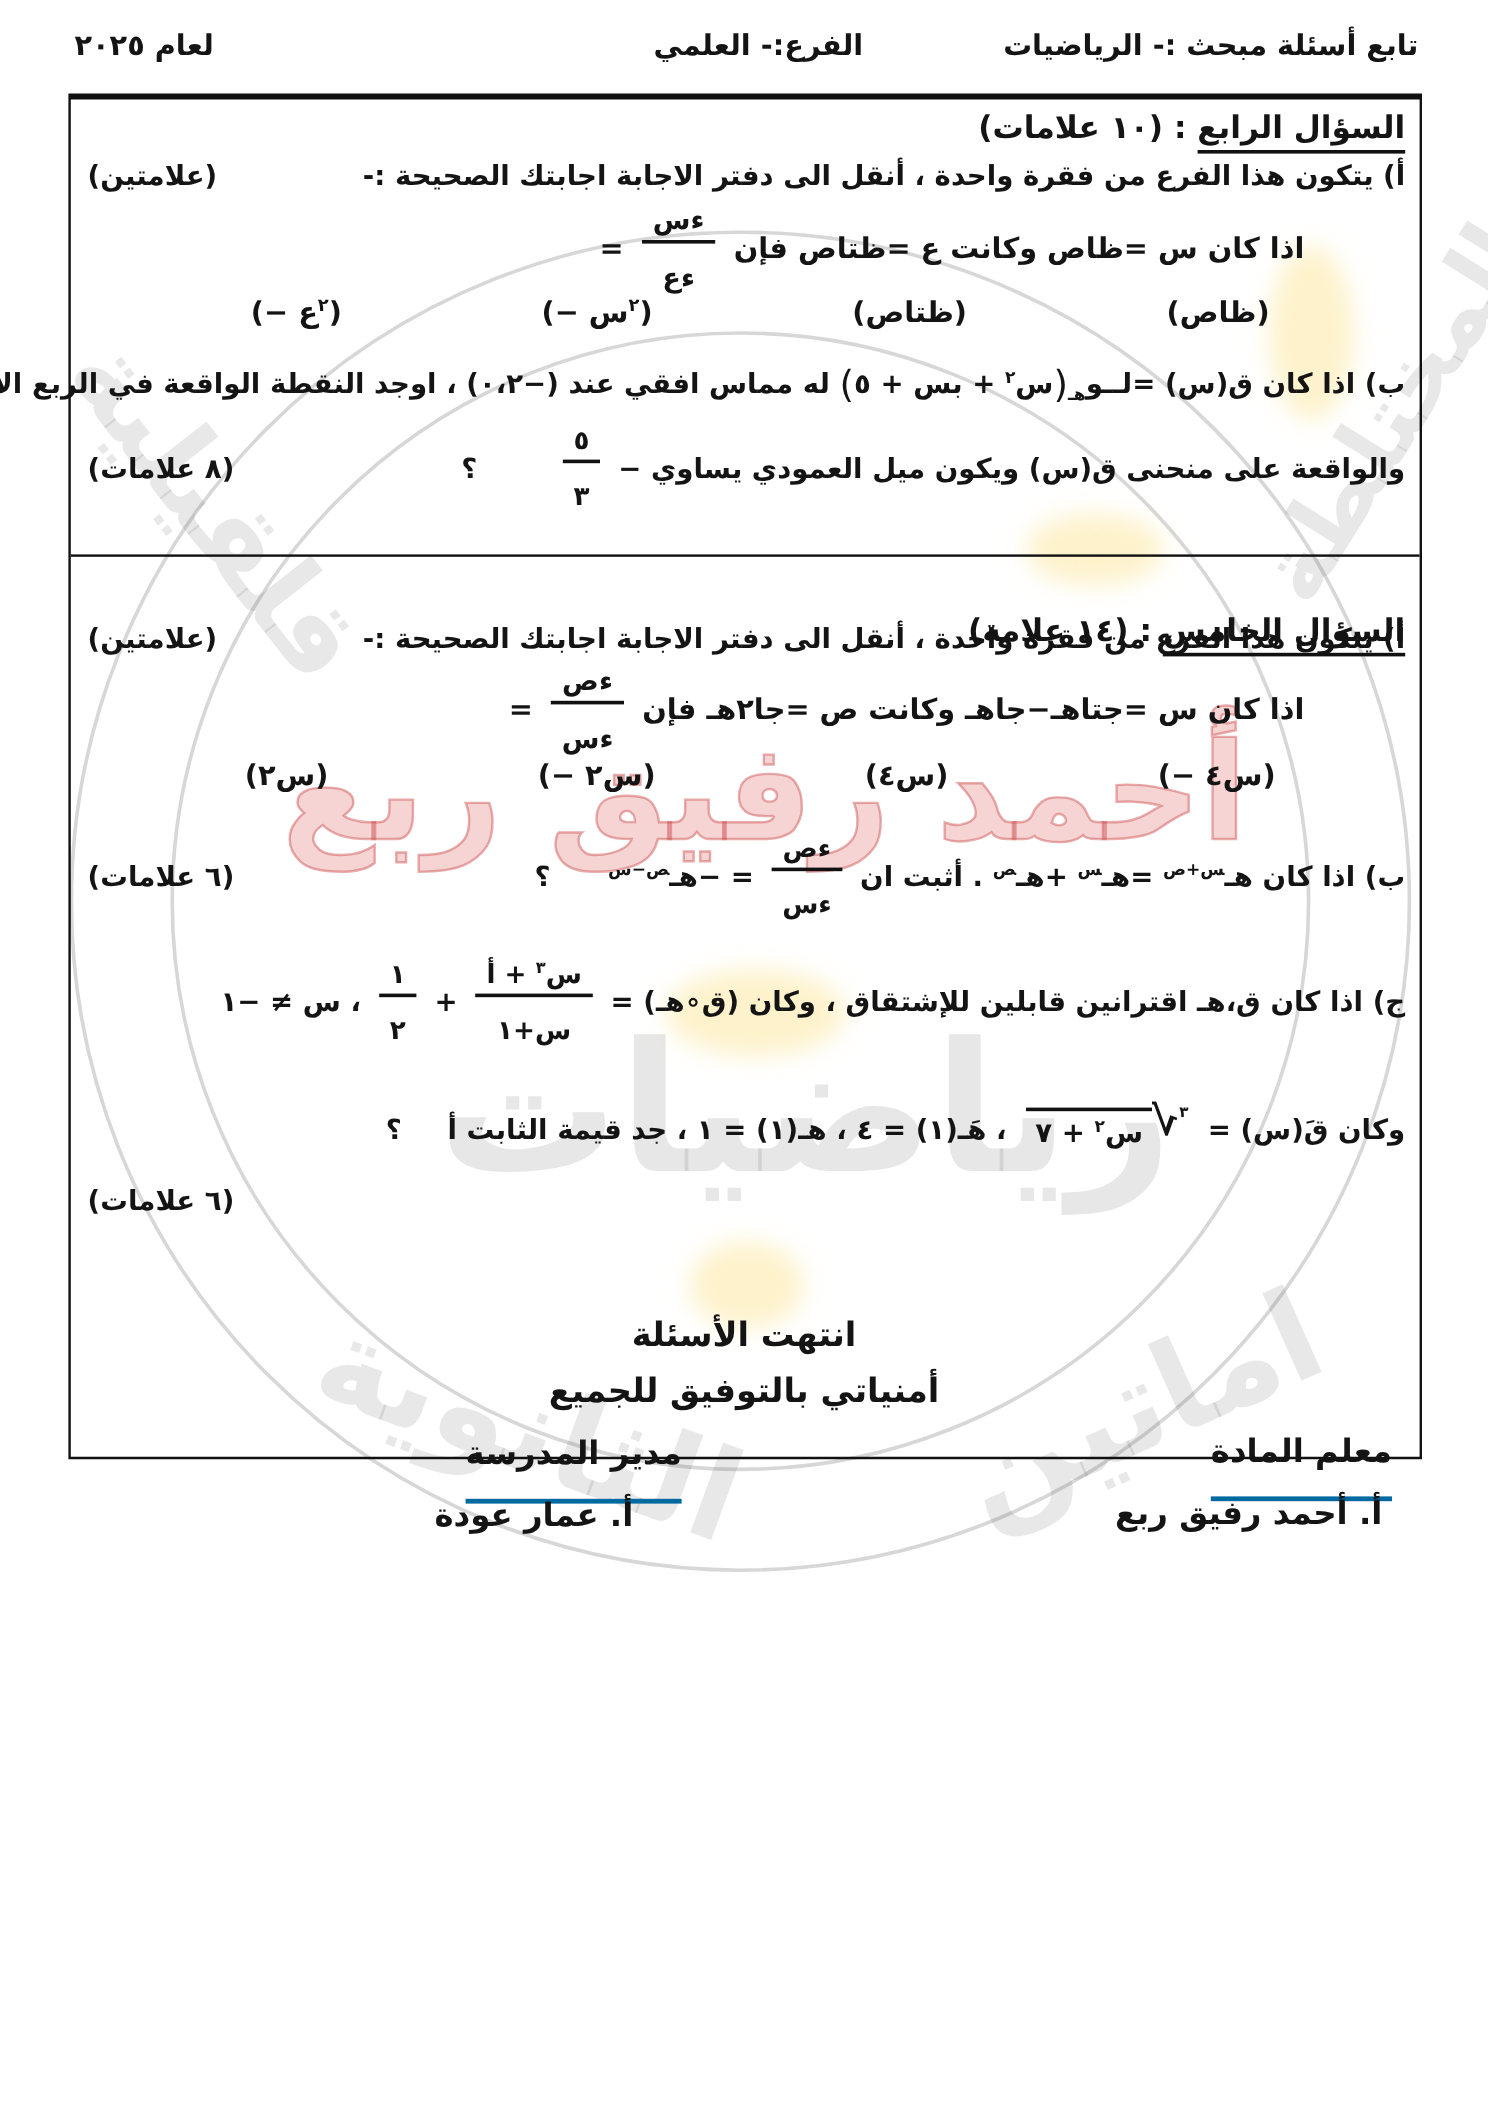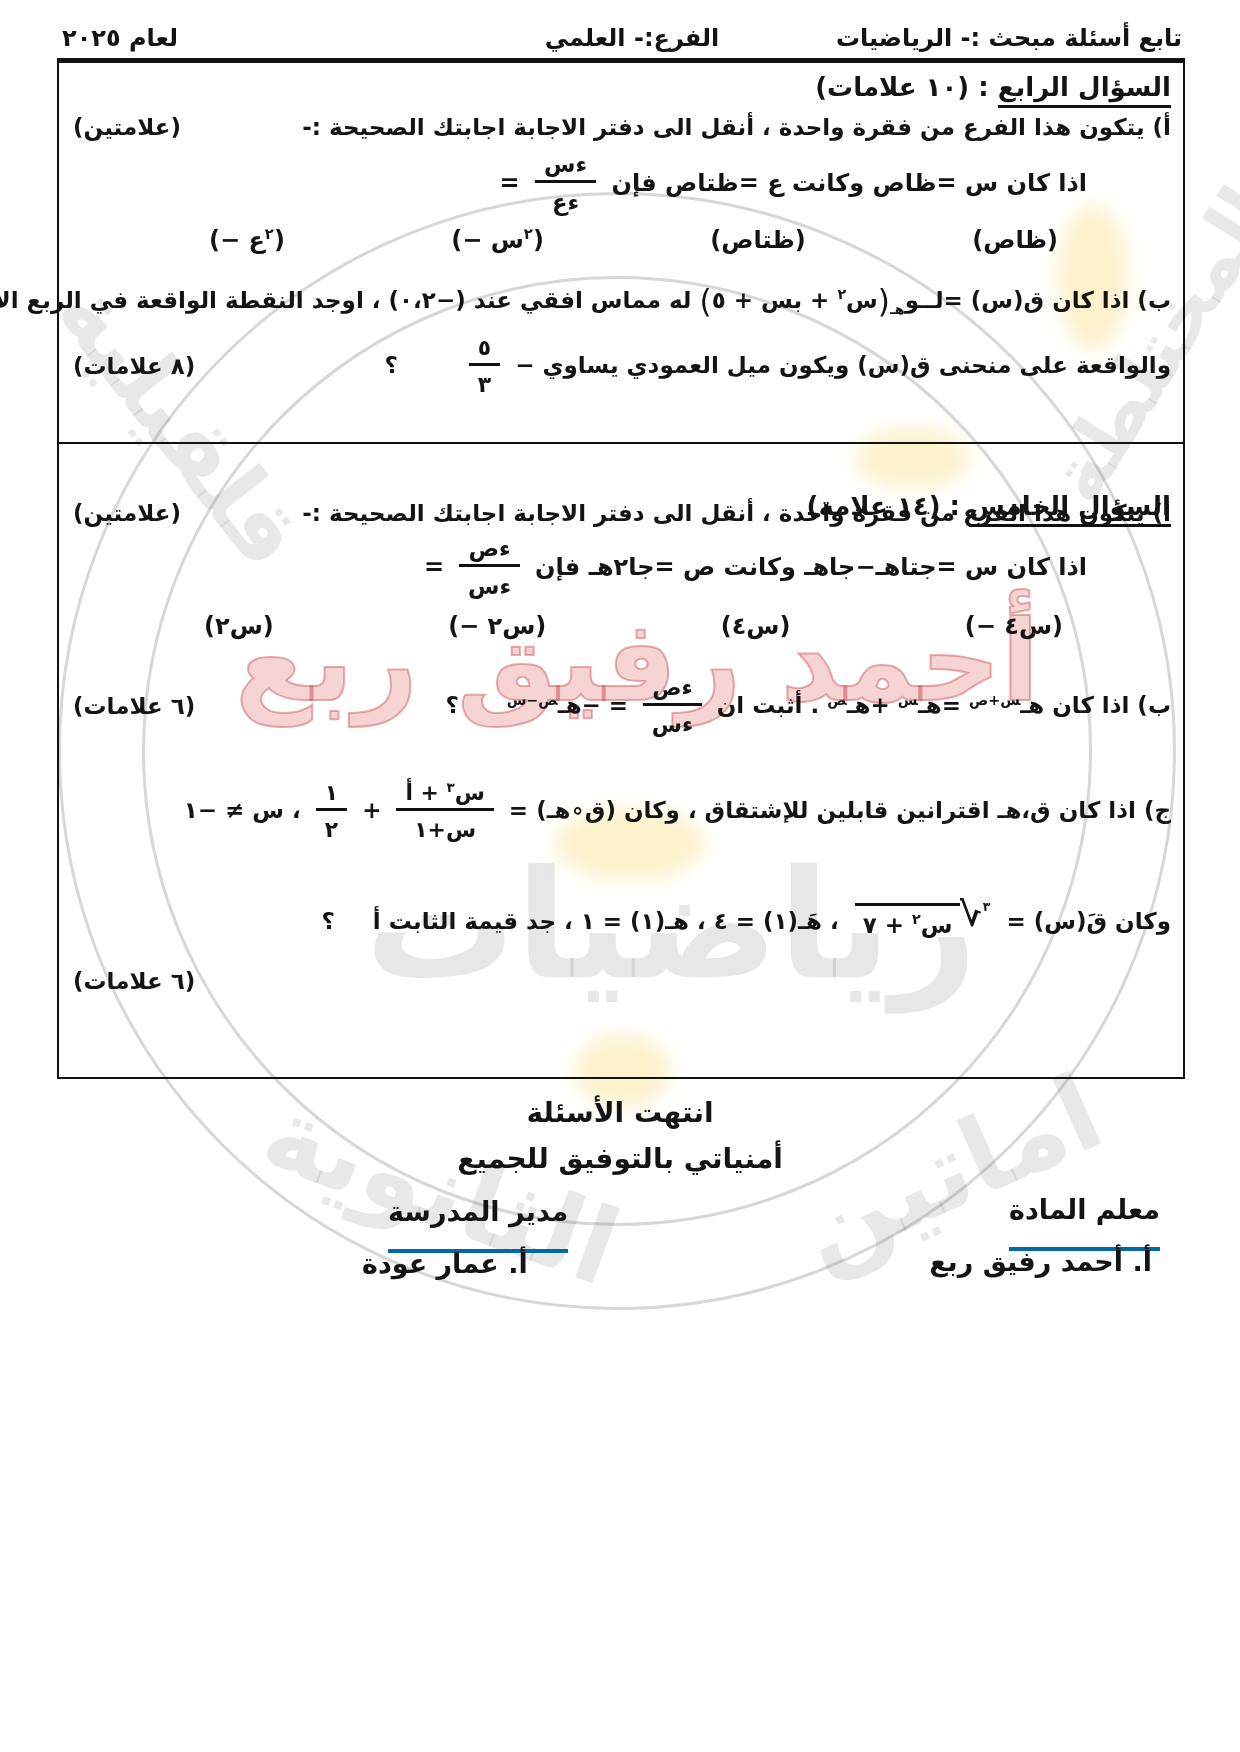--- a/index.html
+++ b/index.html
@@ -27,38 +27,38 @@
   .b1{left:555px; top:808px; width:150px; height:72px;}
   .b2{left:855px; top:428px; width:115px; height:60px;}
   .b3{left:575px; top:1035px; width:95px; height:72px;}
   .b4{left:1058px; top:205px; width:70px; height:145px;}
   
   .hdr{position:absolute; top:24px; font-size:24px; white-space:nowrap;}
   .hdr-right{right:58px;}
   .hdr-center{left:12px; width:100%; text-align:center;}
   .hdr-left{left:62px;}
   
-  .qbox{position:absolute; top:58px; right:55px; width:1128px; height:1021px;
+  .qbox{position:absolute; top:78px; right:55px; width:1128px; height:1138px;
         border:2.5px solid #111; border-top-width:5px; box-sizing:border-box;}
   .bx{position:absolute; font-size:23px; line-height:1.45;}
   .qtitle{font-size:26px; white-space:nowrap;}
   .utitle{border-bottom:3.5px solid #111; padding-bottom:3px;}
   .introrow{display:flex; justify-content:space-between; align-items:flex-start;}
   .marks{white-space:nowrap;}
   .stem{font-size:24px; text-align:right; white-space:nowrap;}
   .opts{display:flex; justify-content:space-between; font-size:24px;}
   .opt{display:inline-block; direction:ltr; unicode-bidi:isolate; white-space:nowrap;}
   .opt>span,.opt>sup{unicode-bidi:isolate;}
   .obase{direction:ltr;}
   sup{font-size:.62em;}
   sub{font-size:.62em;}
   .frac{display:inline-flex; flex-direction:column; align-items:center; vertical-align:middle;
         margin:0 7px; line-height:1.2; font-size:.95em;}
   .frac .fn{border-bottom:3px solid #111; padding:0 9px 2px;}
-  .frac .fd{padding-top:6px;}
+  .frac .fd{padding-top:16px;}
   .ltr{direction:ltr; unicode-bidi:isolate;}
   .bigp{font-size:1.35em; font-weight:normal; vertical-align:middle;}
   .gap{display:inline-block; width:48px;}
   .divider{position:absolute; top:379px; left:0; right:0; border-top:2.5px solid #111;}
   .rad{display:inline-flex; direction:rtl; align-items:flex-start; vertical-align:middle; margin:0 8px;}
   .rad-sign{display:inline-flex; align-items:flex-start; line-height:1;}
   .rad-idx{font-size:.55em; margin-top:-2px;}
   .rad-glyph{display:inline-block; transform:scaleX(-1); font-size:1.45em; line-height:1; margin-top:-5px;}
   .rad-expr{border-top:3px solid #111; padding:3px 8px 0 8px; direction:rtl; white-space:nowrap;}
   

